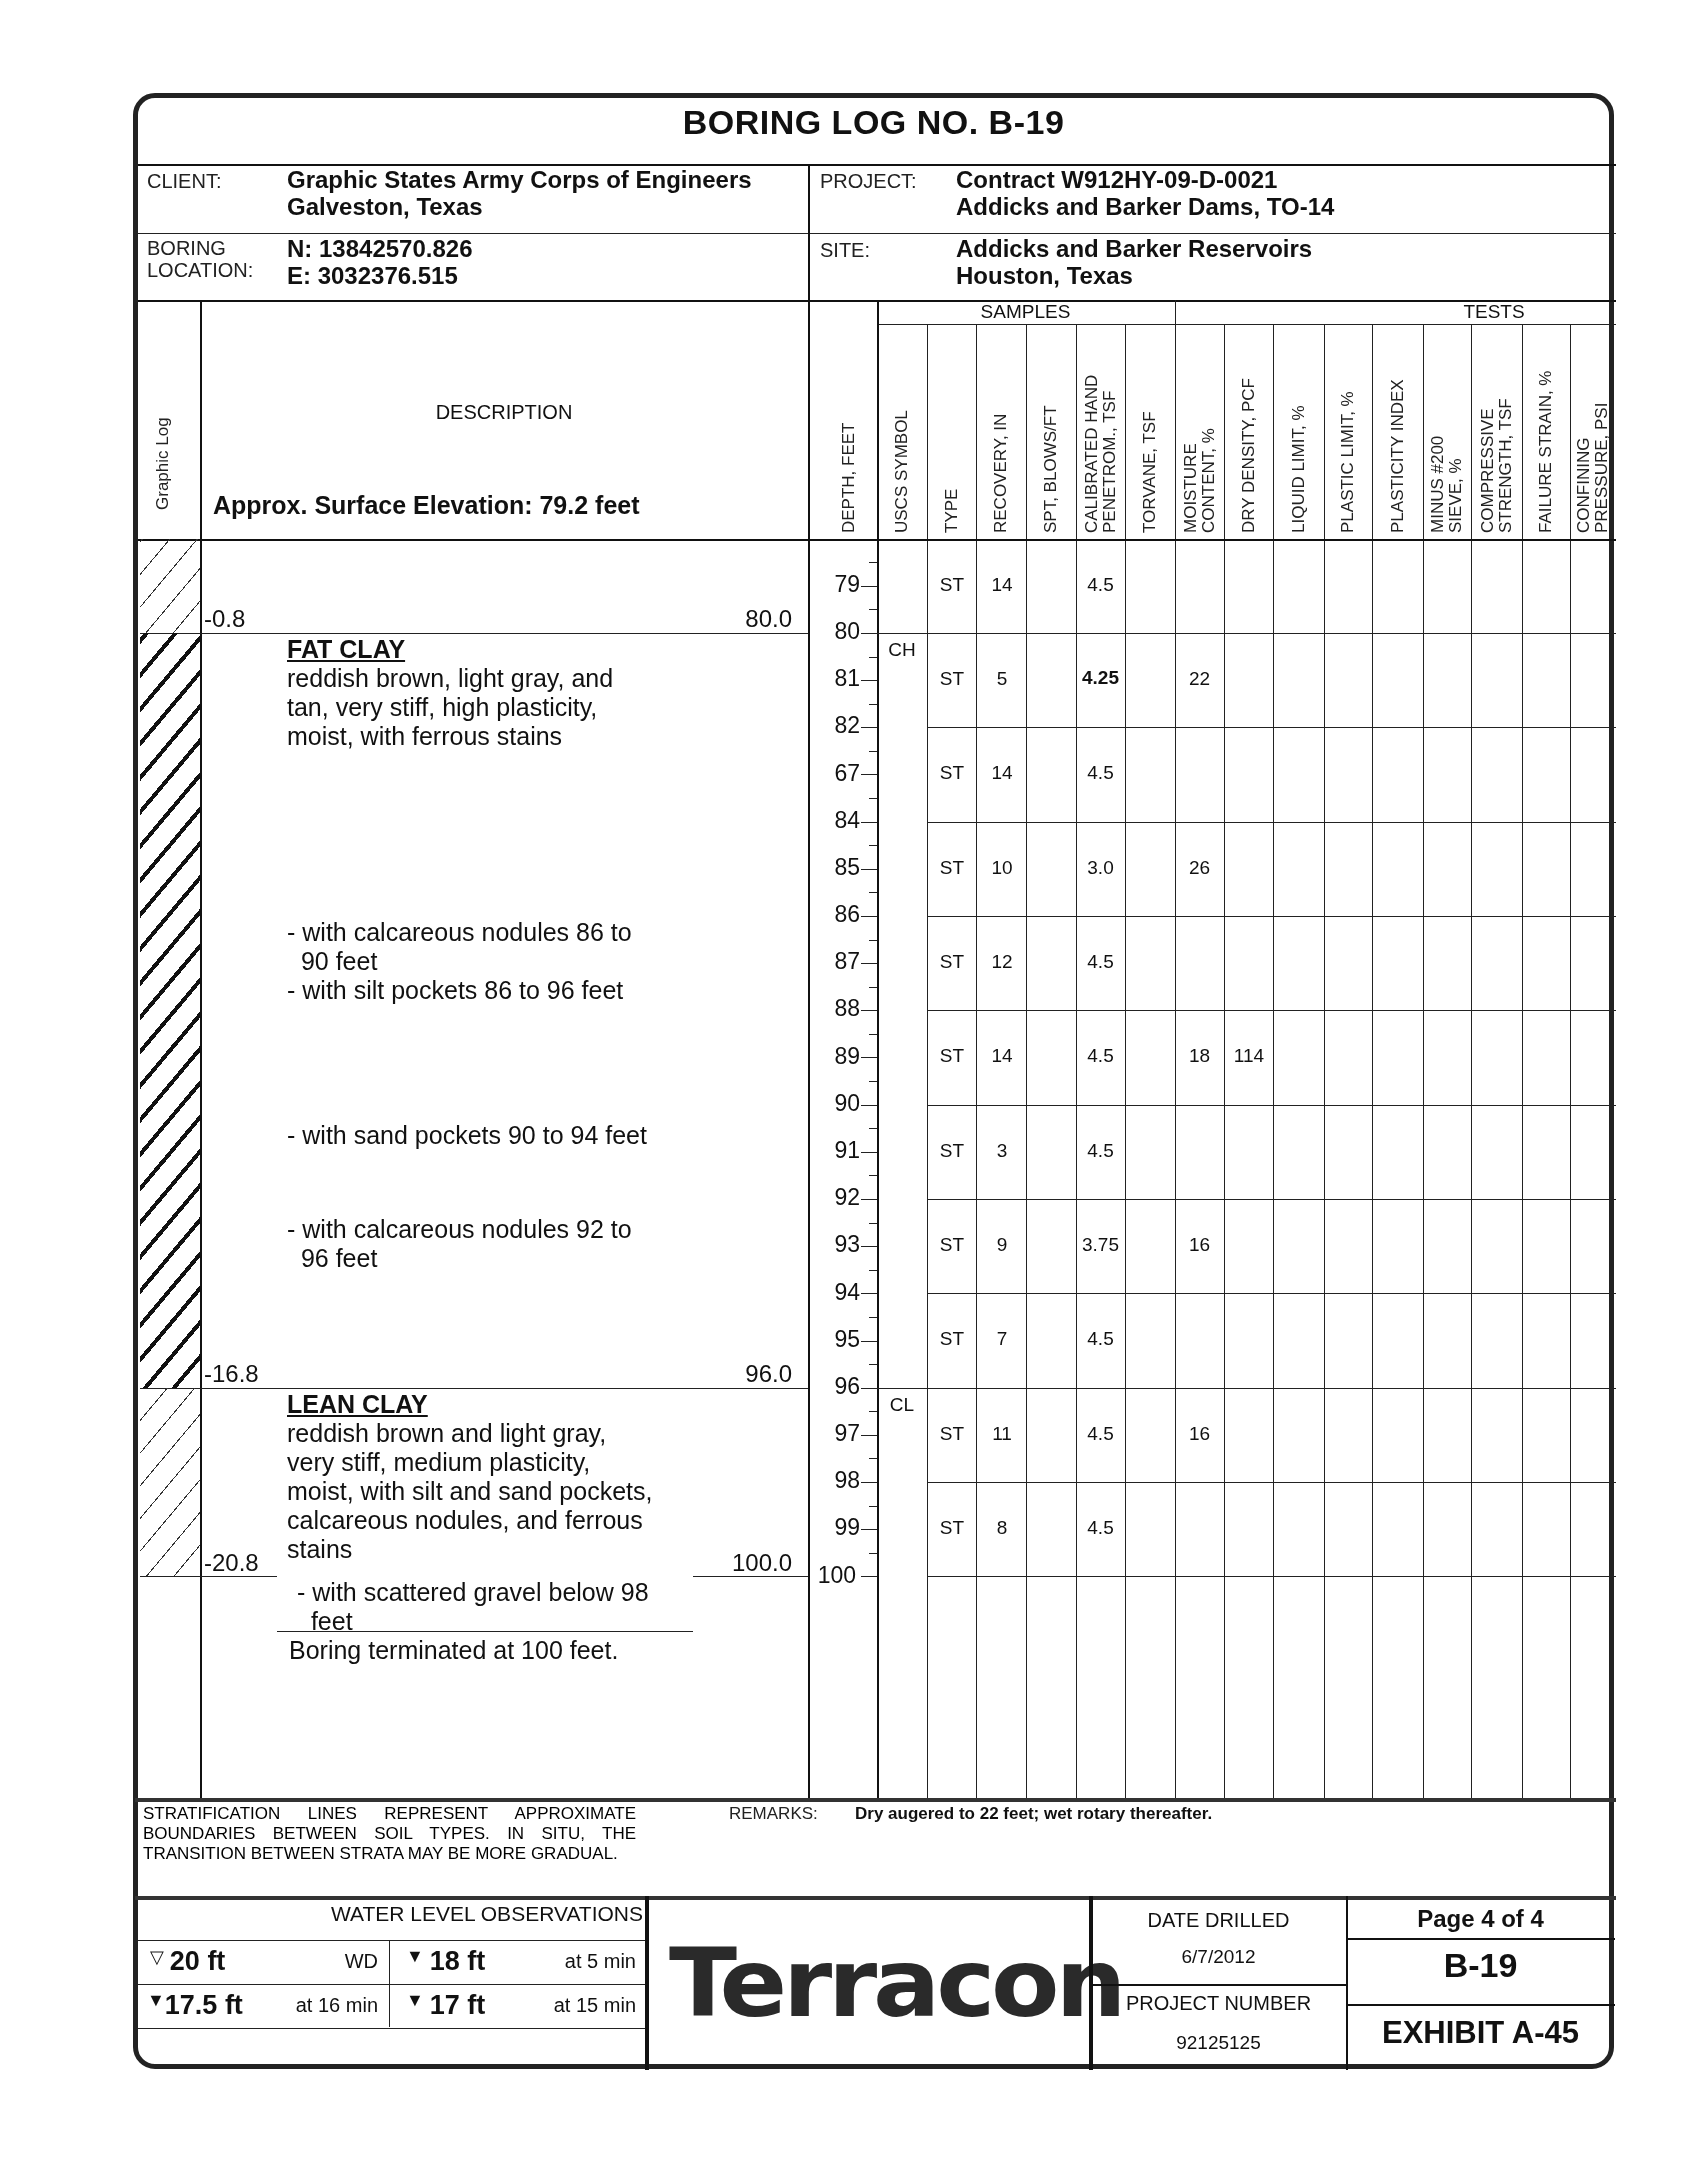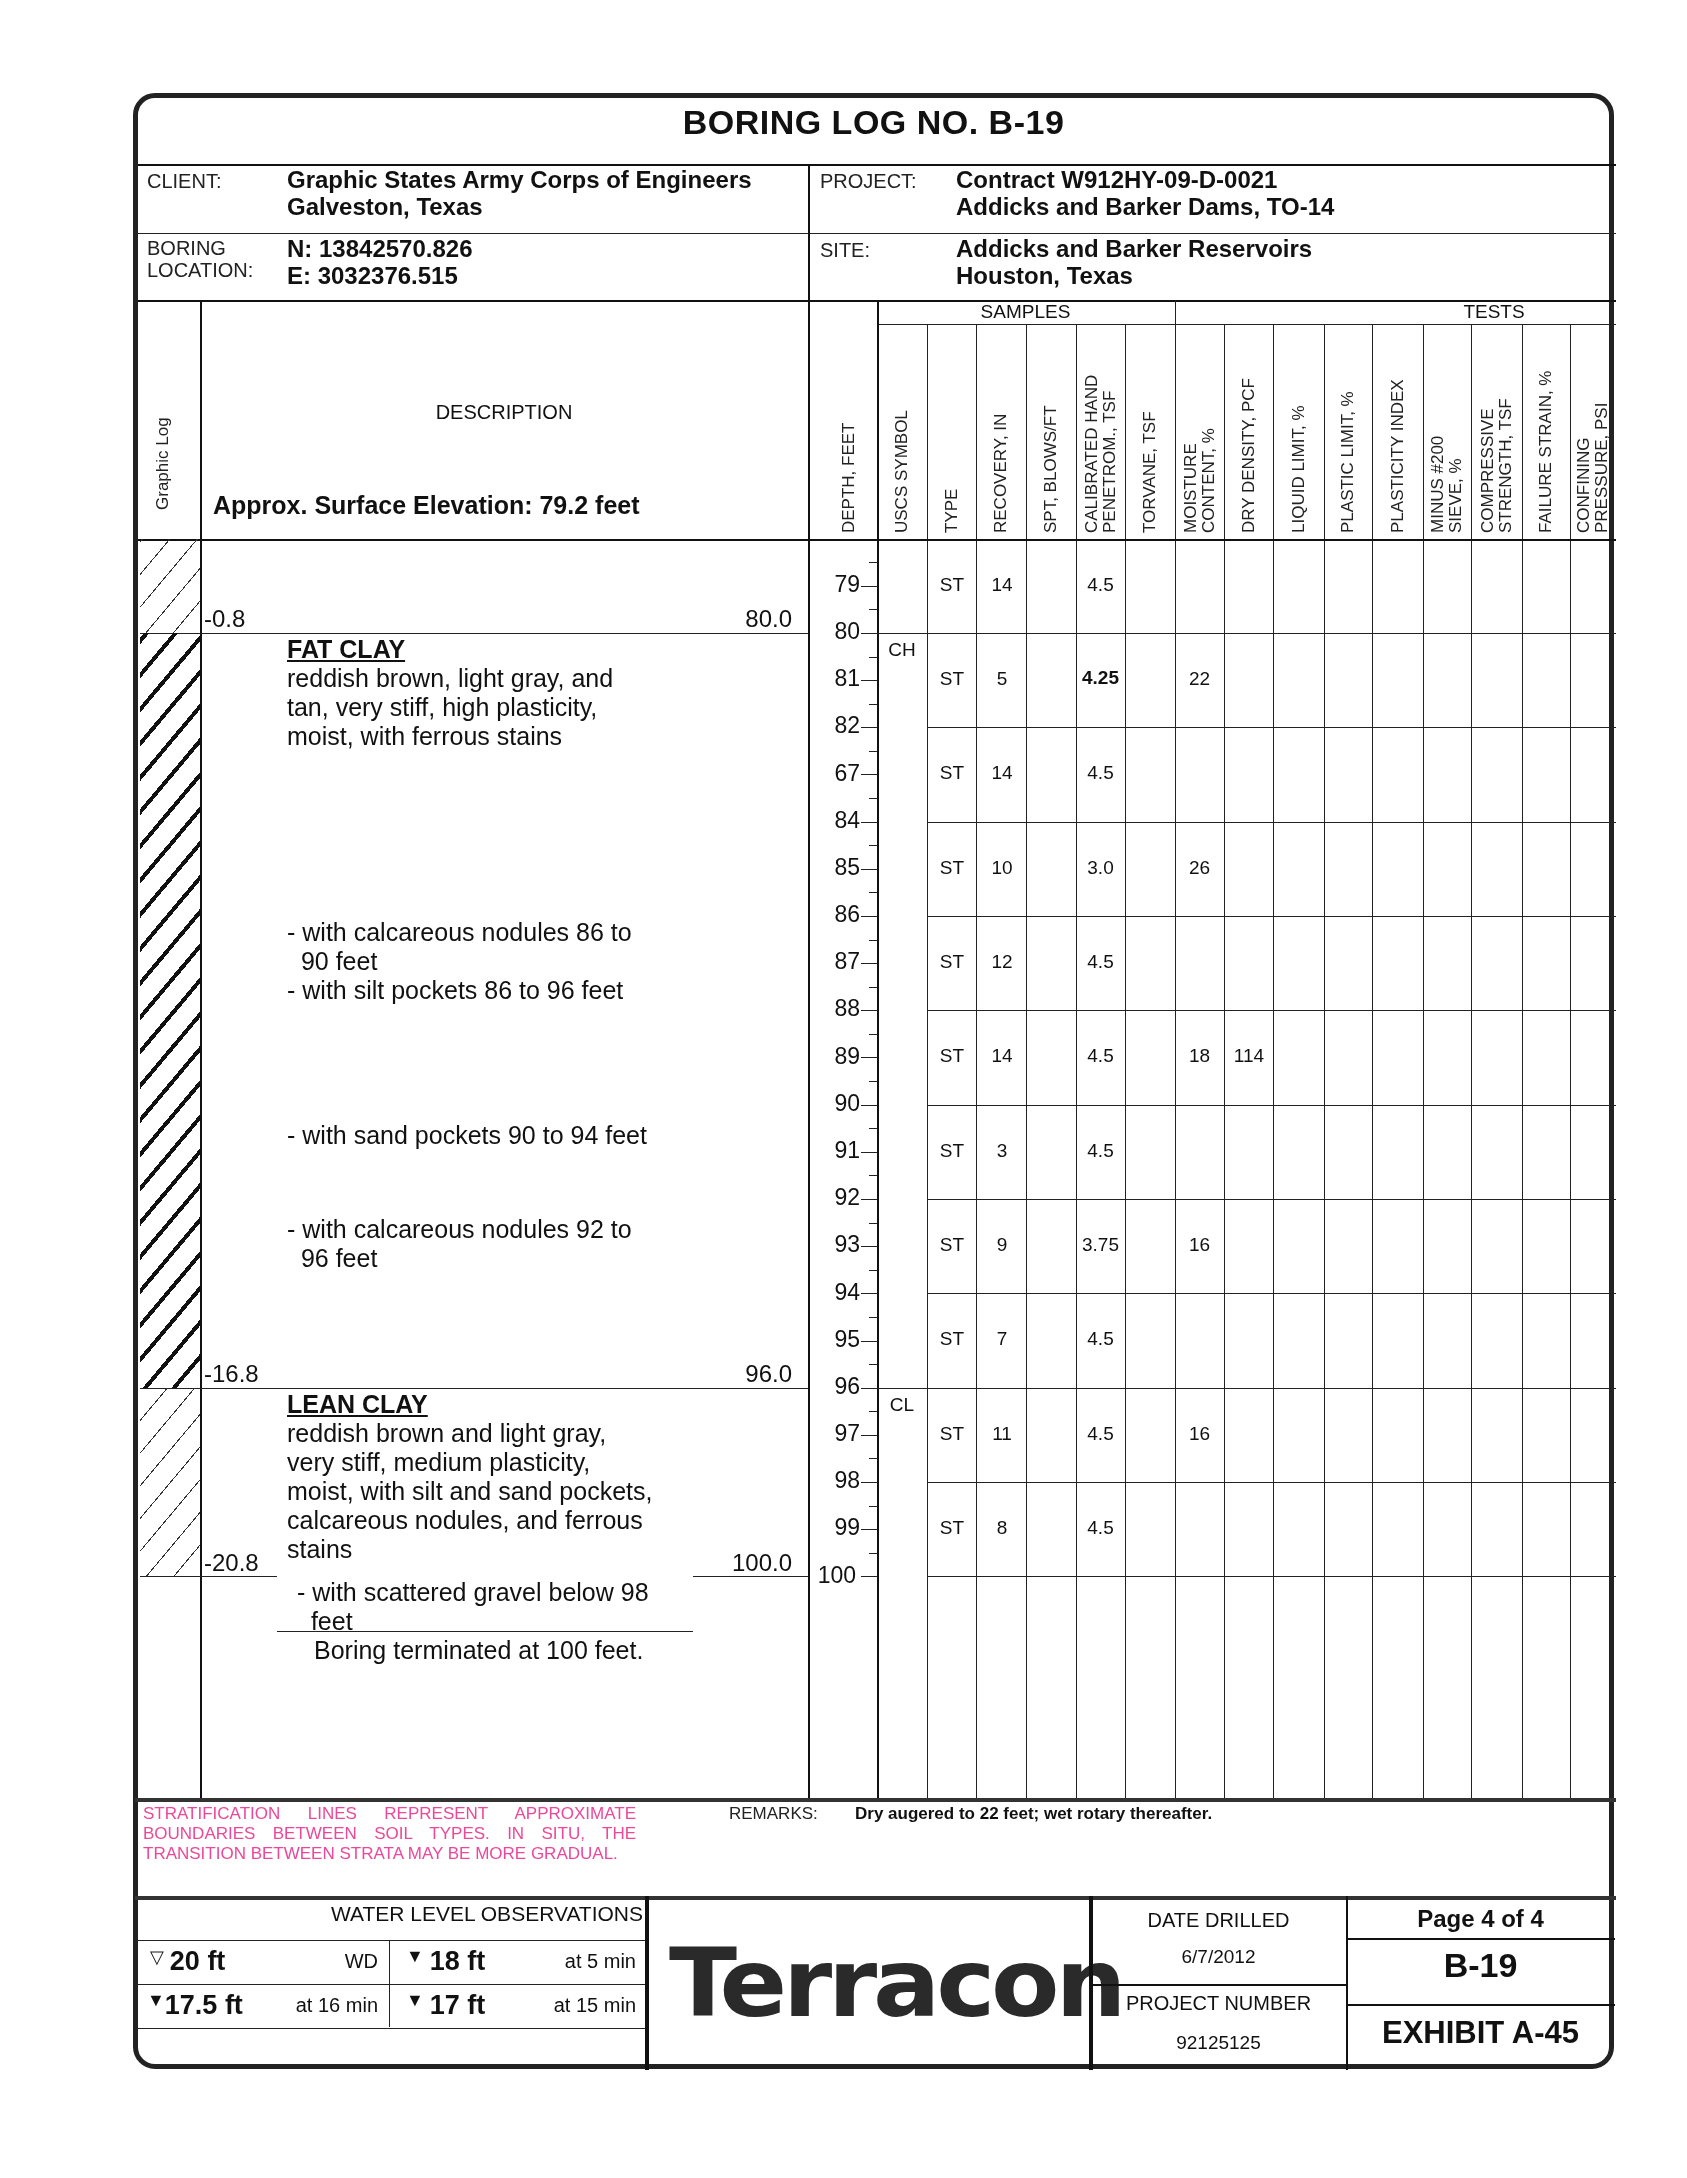--- a/index.html
+++ b/index.html
@@ -21,21 +21,21 @@
            white-space:nowrap; font-size:17px; line-height:18px; color:#222; }
   .hdr-center { position:absolute; font-size:20px; text-align:center; }
   .depth-lbl { position:absolute; font-size:23px; text-align:right; width:50px; }
   .tick { position:absolute; height:0; border-top:1.5px solid #222; }
   .cell { position:absolute; font-size:19px; text-align:center; }
   .desc { position:absolute; font-size:25px; line-height:29px; }
   .desc .name { font-weight:bold; text-decoration:underline; }
   .elev { position:absolute; font-size:24px; }
   .hatch-light { background:repeating-linear-gradient(-50deg, transparent 0 20px, #333 20px 21px); }
   .hatch-heavy { background:repeating-linear-gradient(-50deg, transparent 0 18px, #111 18px 22px); }
-  .small-cap { position:absolute; font-size:17px; line-height:20px; text-align:justify; color:#ec4899; }
+  .small-cap { position:absolute; font-size:17px; line-height:20px; text-align:justify; color:#000000; }
   .wl { position:absolute; font-size:27px; font-weight:bold; }
   .wl-note { position:absolute; font-size:20px; }
   .tri { font-size:18px; font-weight:normal; display:inline-block; margin-right:6px; vertical-align:top; }
   .logo { position:absolute; left:669px; top:1934px; font-family:"DejaVu Sans", sans-serif;
           font-size:95px; font-weight:bold; letter-spacing:-4px; color:#2a2a2a; line-height:99px;
           transform:scaleX(1.05); transform-origin:left top; }
 </style>
 </head>
 <body>
 
@@ -178,21 +178,21 @@
       <div>moist, with silt and sand pockets,</div>
       <div>calcareous nodules, and ferrous</div>
       <div>stains</div>
     </div>
     <div class="desc" style="left: 297px; top: 1578px; white-space: pre;"><div>- with scattered gravel below 98</div><div>  feet</div></div>
     <div class="cell" style="left: 877px; top: 1394px; width: 50px;">CL</div>
     <div class="hl thin" style="left: 877px; top: 1388px; width: 50px;"></div>
     <div class="abs" style="left: 277px; top: 1576px; width: 416px; height: 55px; border-bottom: 1.5px solid rgb(34, 34, 34);"></div>
     <div class="hl thin" style="left: 200px; top: 1576px; width: 77px;"></div>
     <div class="hl thin" style="left: 693px; top: 1576px; width: 115px;"></div>
-    <div class="desc" style="left: 314px; top: 1636px;">Boring terminated at 100 feet.</div>
+    <div class="desc" style="left: 289px; top: 1636px;">Boring terminated at 100 feet.</div>
     <div class="tick" style="left: 869px; top: 562px; width: 8px;"></div>
     <div class="tick" style="left: 861px; top: 586px; width: 16px;"></div>
     <div class="tick" style="left: 869px; top: 609px; width: 8px;"></div>
     <div class="tick" style="left: 861px; top: 633px; width: 16px;"></div>
     <div class="tick" style="left: 869px; top: 657px; width: 8px;"></div>
     <div class="tick" style="left: 861px; top: 680px; width: 16px;"></div>
     <div class="tick" style="left: 869px; top: 704px; width: 8px;"></div>
     <div class="tick" style="left: 861px; top: 727px; width: 16px;"></div>
     <div class="tick" style="left: 869px; top: 751px; width: 8px;"></div>
     <div class="tick" style="left: 861px; top: 774px; width: 16px;"></div>

